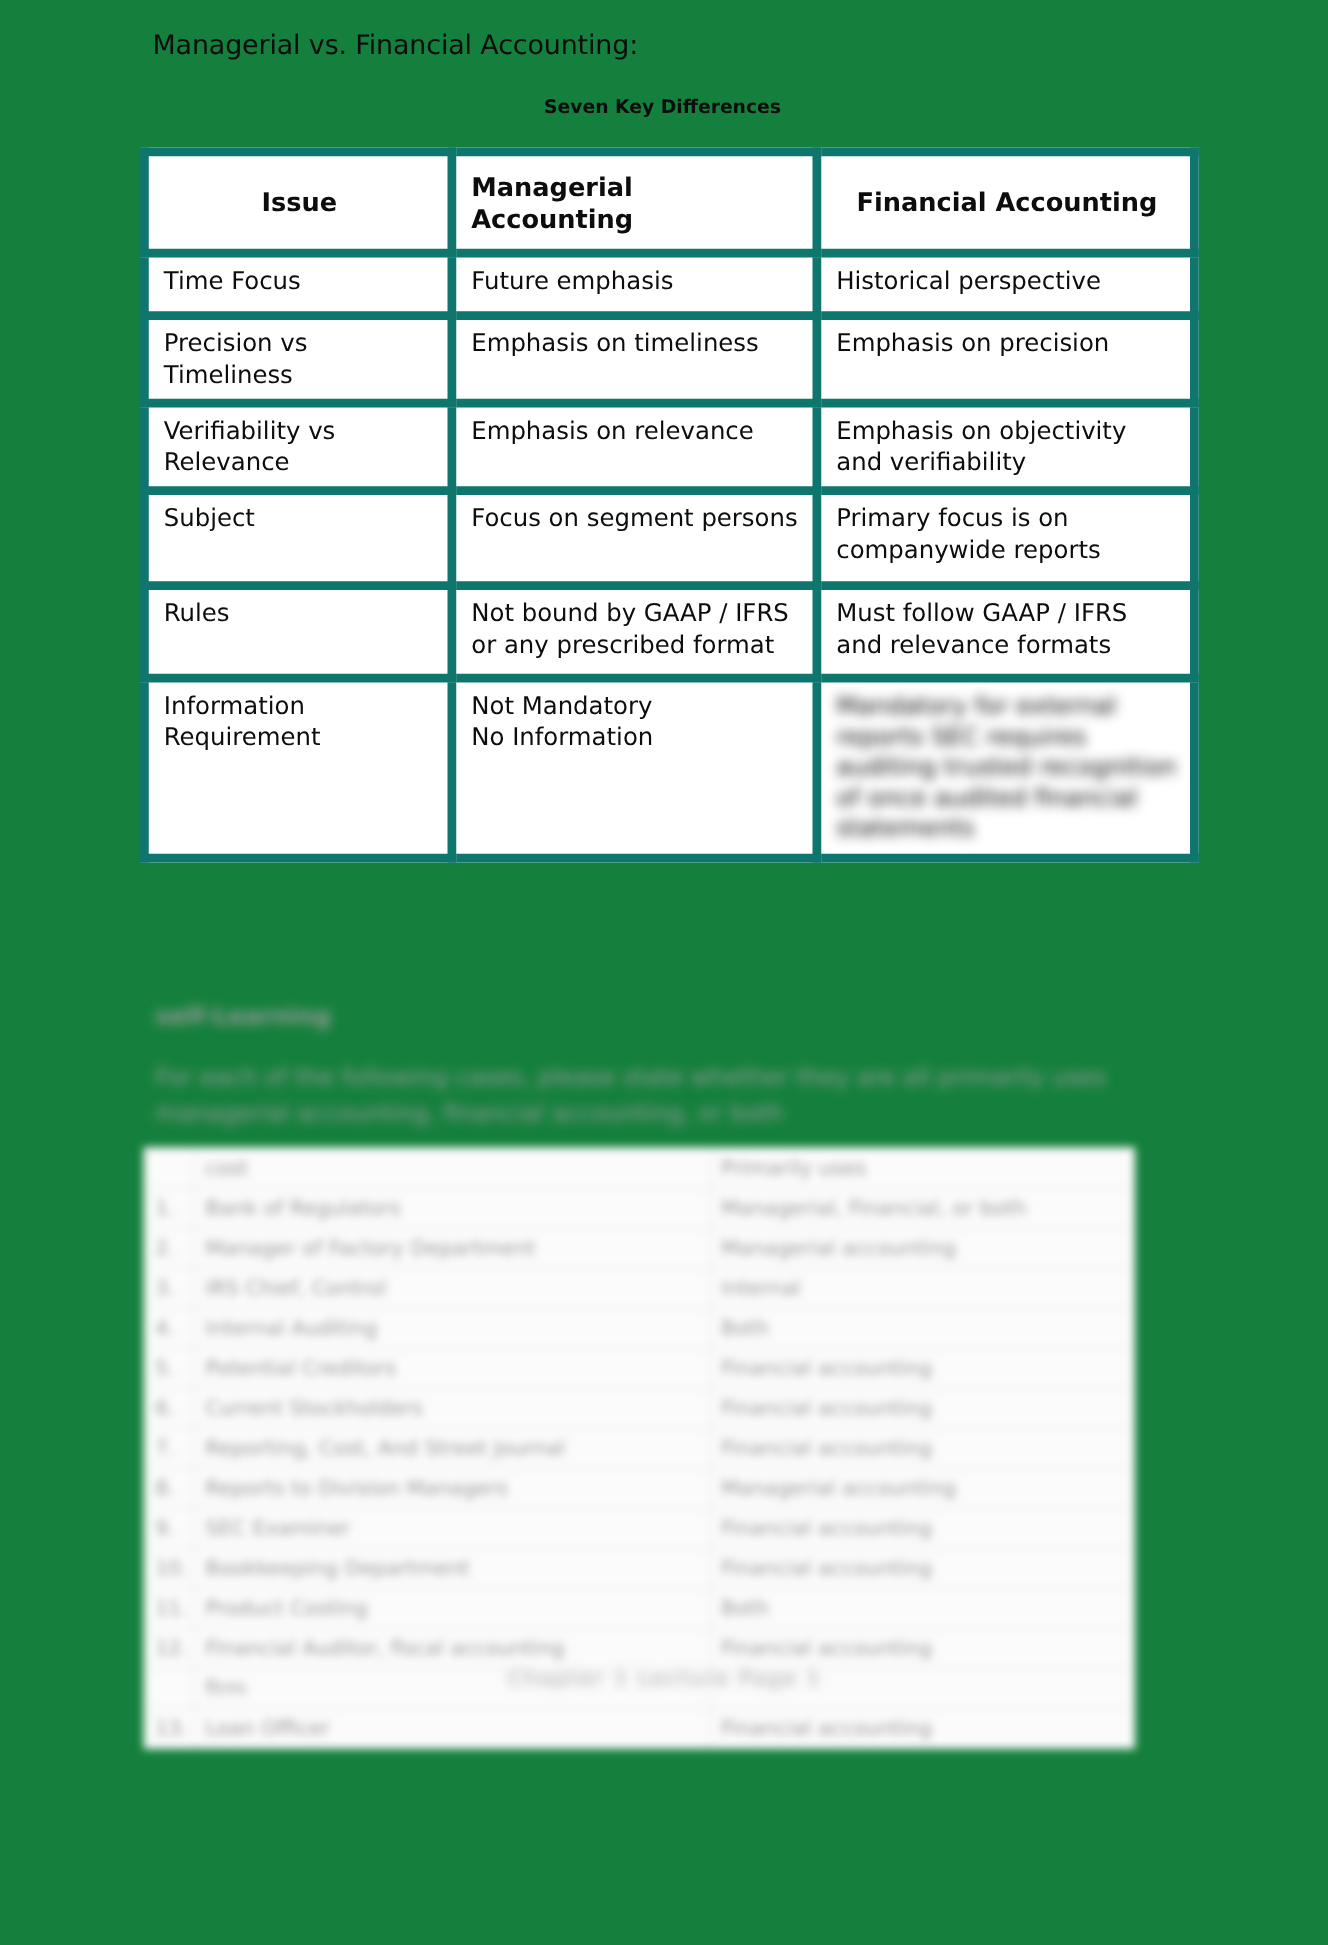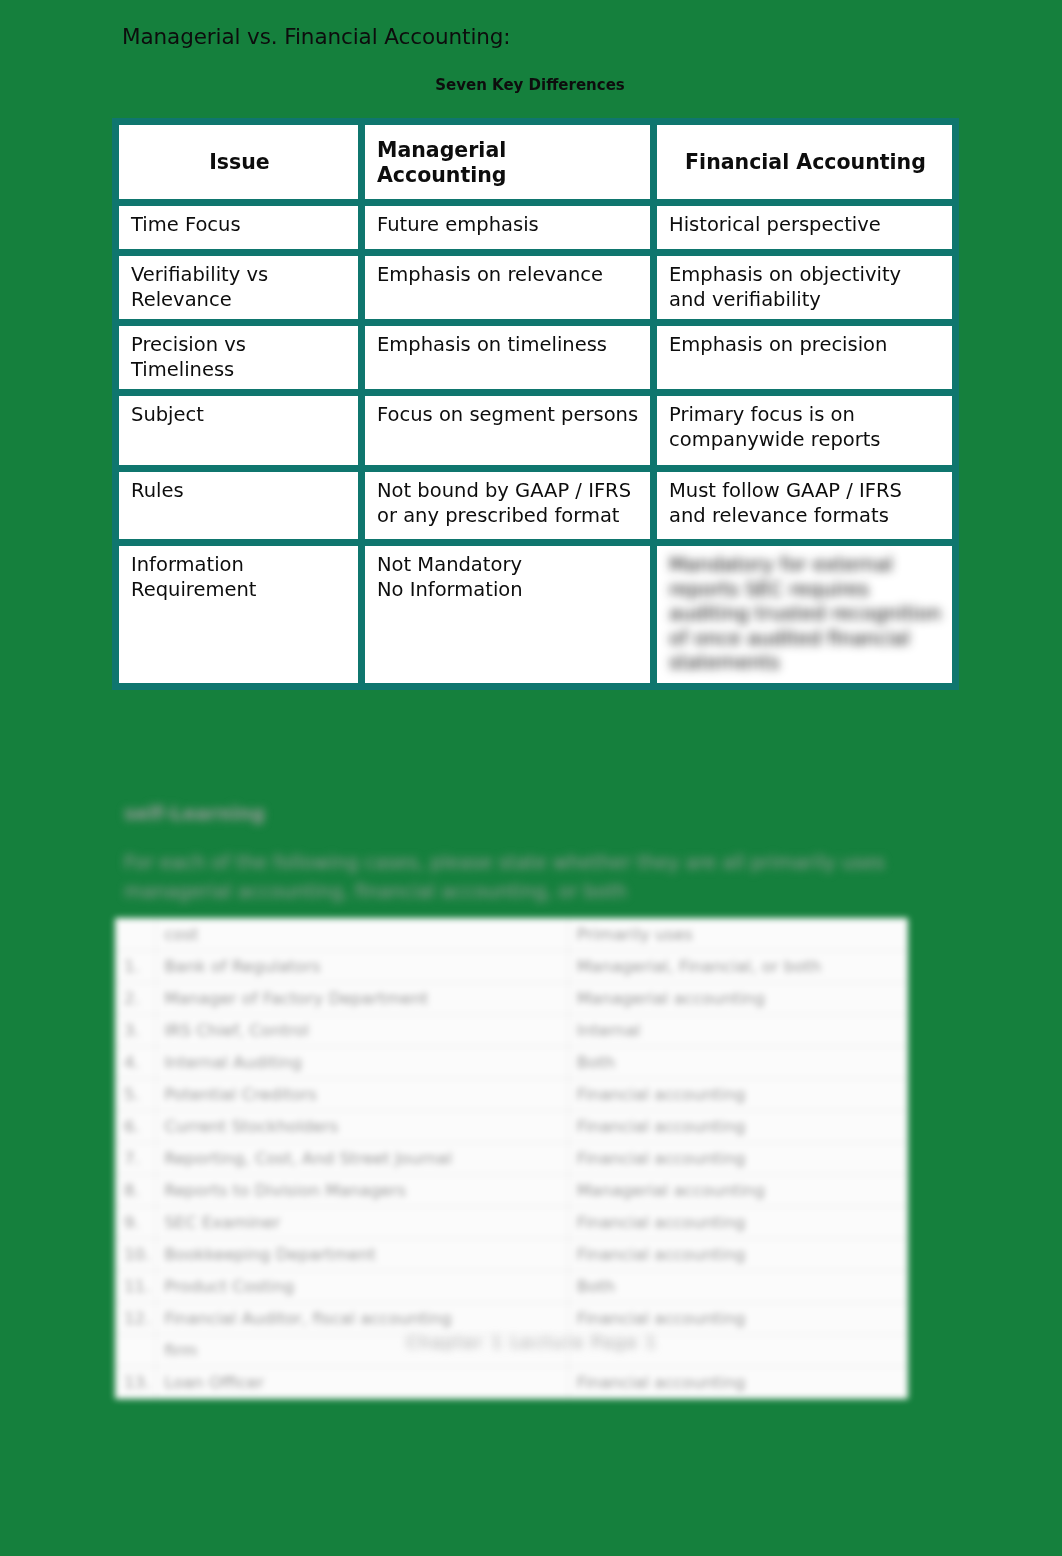--- a/index.html
+++ b/index.html
@@ -187,28 +187,28 @@
         <th class="c-fin">Financial Accounting</th>
       </tr>
     </thead>
     <tbody>
       <tr class="r-short">
         <td>Time Focus</td>
         <td>Future emphasis</td>
         <td>Historical perspective</td>
       </tr>
       <tr class="r-med">
+        <td>Precision vs Timeliness</td>
+        <td>Emphasis on timeliness</td>
+        <td>Emphasis on precision</td>
+      </tr>
+      <tr class="r-med">
         <td>Verifiability vs Relevance</td>
         <td>Emphasis on relevance</td>
         <td>Emphasis on objectivity and verifiability</td>
-      </tr>
-      <tr class="r-med">
-        <td>Precision vs Timeliness</td>
-        <td>Emphasis on timeliness</td>
-        <td>Emphasis on precision</td>
       </tr>
       <tr class="r-subject">
         <td>Subject</td>
         <td>Focus on segment persons</td>
         <td>Primary focus is on companywide reports</td>
       </tr>
       <tr class="r-rules">
         <td>Rules</td>
         <td>Not bound by GAAP / IFRS or any prescribed format</td>
         <td>Must follow GAAP / IFRS and relevance formats</td>

